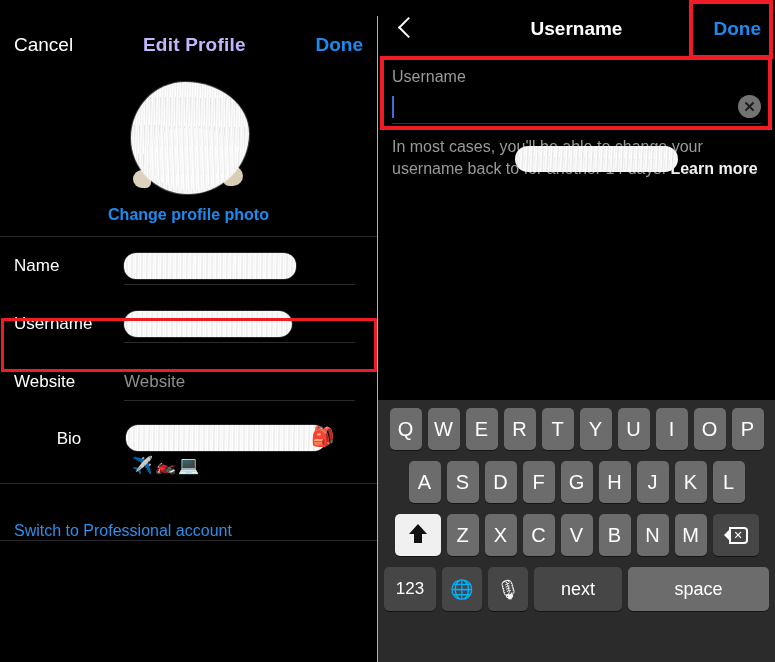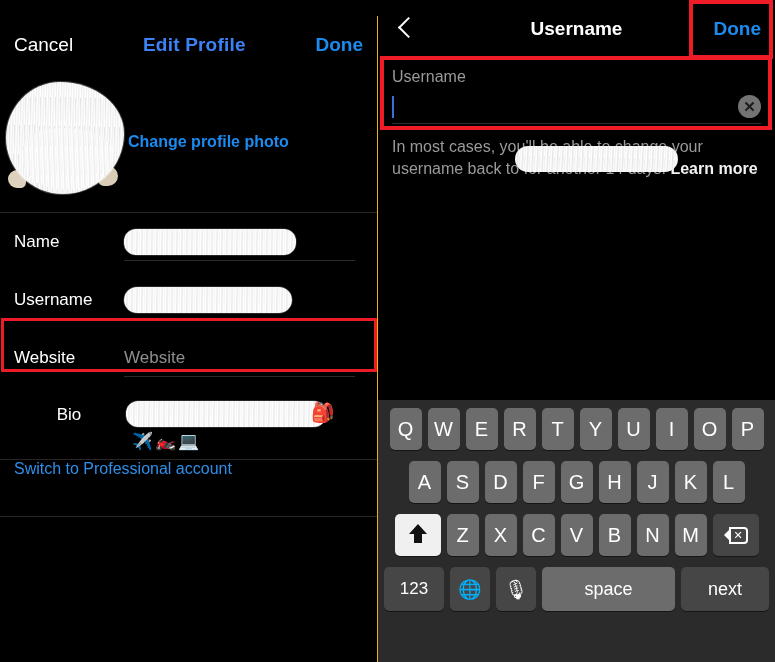--- a/index.html
+++ b/index.html
@@ -18,26 +18,26 @@
     background: #000;
     border-right: 1px solid #eab308;
     overflow: hidden;
   }
   .l-navbar {
     position: relative; height: 58px;
     display: flex; align-items: center; justify-content: space-between;
     padding: 0 14px;
   }
   .l-cancel { color: #fff; font-size: 19px; }
-  .l-title { color: #3b82f6; font-size: 19px; font-weight: bold; letter-spacing: .2px; }
+  .l-title { color: #c4b5fd; font-size: 19px; font-weight: bold; letter-spacing: .2px; }
   .l-done { color: #1c8bf0; font-size: 19px; font-weight: bold; }
 
   .avatar-block {
     padding-top: 4px; padding-bottom: 12px;
-    display: flex; flex-direction: row; align-items: center;
+    display: flex; flex-direction: column; align-items: center;
   }
   .avatar-wrap {
     position: relative; width: 128px; height: 122px;
     display: flex; align-items: center; justify-content: center;
   }
   .scribble-blob {
     position: absolute; left: 6px; top: 4px;
     width: 118px; height: 112px;
     background:
       repeating-linear-gradient(92deg, rgba(225,225,225,.85) 0px, rgba(255,255,255,.98) 2px, rgba(238,238,238,.9) 3px, rgba(255,255,255,.99) 5px),
@@ -73,21 +73,21 @@
   .redact-name { width: 172px; height: 26px; }
   .redact-username { width: 168px; height: 26px; border-radius: 13px; }
 
   .bio-row { height: 72px; align-items: flex-start; padding-top: 14px; }
   .bio-row .field-label { line-height: 28px; text-align: center; }
   .bio-content { position: relative; flex: 1; }
   .redact-bio { width: 200px; height: 26px; margin-left: 2px; }
   .bio-emojis { font-size: 17px; margin-top: 2px; margin-left: 8px; letter-spacing: 2px; line-height: 1; }
   .bio-backpack { position: absolute; right: 28px; top: 0px; font-size: 19px; }
 
-  .link-row { display: flex; align-items: flex-start; height: 56px; padding: 0 14px; }
+  .link-row { display: flex; align-items: flex-end; height: 56px; padding: 0 14px; }
   .link-text { color: #2d8fea; font-size: 16px; }
 
   
   .annot-left-username {
     position: absolute; left: 1px; top: 302px;
     width: 376px; height: 54px;
     border: 3px solid #ef1b26; border-radius: 1px;
     pointer-events: none;
   }
 
@@ -169,21 +169,21 @@
   .kb-row.r4 { margin-bottom: 2px; gap: 6px; padding: 0 3px; }
   .key {
     background: #6c6c6c; color: #fff; border-radius: 5px;
     height: 42px; width: 32px;
     display: flex; align-items: center; justify-content: center;
     font-size: 20px; font-family: "Liberation Sans", sans-serif;
     box-shadow: 0 1px 0 rgba(0,0,0,.5);
   }
   .key.shift { width: 46px; background: #f0f0f0; color: #111; font-size: 18px; }
   .key.backspace { width: 46px; background: #464646; font-size: 18px; }
-  .key.num { width: 60px; background: #464646; font-size: 17px; }
+  .key.num { width: 52px; background: #464646; font-size: 17px; }
   .key.icon-key { width: 40px; background: #464646; font-size: 19px; }
   .key.space { flex: 1; background: #6c6c6c; font-size: 18px; }
   .key.next { width: 88px; background: #464646; font-size: 18px; }
   .kb-row.r4 .key { height: 44px; }
 
   .shift-arrow { width: 0; height: 0; position: relative; }
   .shift-arrow::before {
     content:""; position:absolute; left:-9px; top:-11px;
     border-left: 9px solid transparent; border-right: 9px solid transparent;
     border-bottom: 10px solid #111;
@@ -339,18 +339,18 @@
         <span class="key backspace">
           <span class="bs-glyph">
               <span class="bs-x">✕</span>
             </span>
         </span>
       </div>
       <div class="kb-row r4">
         <span class="key num">123</span>
         <span class="key icon-key">🌐</span>
         <span class="key icon-key">🎙</span>
+        <span class="key next">next</span>
         <span class="key space">space</span>
-        <span class="key next">next</span>
       </div>
     </div>
   </div>
 </div>
 
 </body></html>

